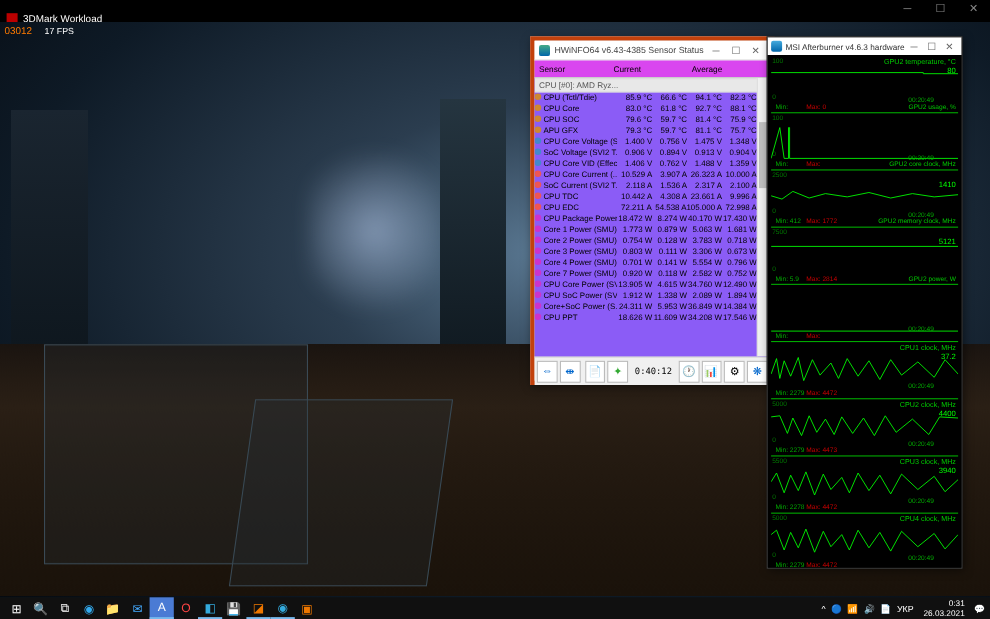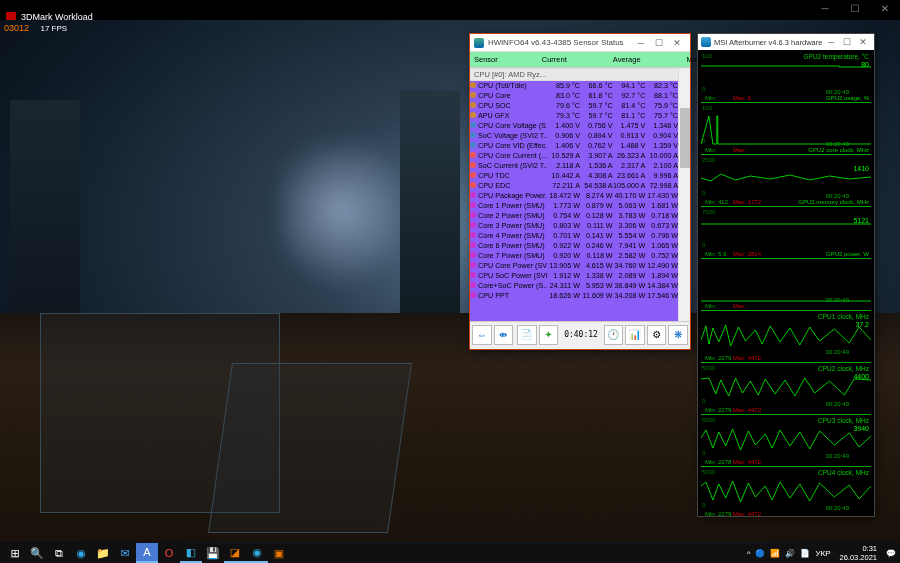--- a/index.html
+++ b/index.html
@@ -21,28 +21,28 @@
   transform:perspective(400px) rotateX(60deg); transform-origin:top; }
 .case { position:absolute; border:1px solid #3a4a55; background:rgba(40,50,60,0.25); }
 .case1 { left:40px; bottom:30px; width:240px; height:200px; }
 .case2 { left:220px; bottom:10px; width:180px; height:170px; transform:skewX(-8deg); }
 .statue-l { position:absolute; left:10px; top:80px; width:70px; height:300px; background:linear-gradient(#1a2530,#0a1218); }
 .statue-r { position:absolute; right:440px; top:70px; width:60px; height:300px; background:linear-gradient(#253540,#0a1218); }
 .light { position:absolute; left:280px; top:100px; width:120px; height:180px;
   background:radial-gradient(circle,rgba(200,220,255,0.5),transparent 70%); filter:blur(8px); }
 
 
-.hw-win { position:absolute; left:469px; top:33px; width:222px; height:317px;
-  background:#f0f0f0; border:1px solid #c2410c; box-shadow:2px 2px 8px rgba(0,0,0,0.5); font-size:8px; color:#000; }
+.hw-win { position:absolute; left:482px; top:33px; width:222px; height:317px;
+  background:#f0f0f0; border:4px solid #c2410c; box-shadow:2px 2px 8px rgba(0,0,0,0.5); font-size:8px; color:#000; }
 .hw-title { height:18px; background:#fff; border-bottom:1px solid #ddd; display:flex; align-items:center; padding:0 4px; }
 .hw-title .hicon { width:10px; height:10px; margin-right:4px;
   background:linear-gradient(#4a8,#06a); border-radius:2px; }
 .hw-title .htxt { font-size:8px; color:#444; flex:1; white-space:nowrap; overflow:hidden; }
 .hw-title .wbtn { width:18px; text-align:center; font-size:9px; color:#666; cursor:pointer; }
-.hw-head { display:flex; background:#86efac; border-bottom:1px solid #ccc; font-size:7.5px; padding:3px 0;gap:44px; }
+.hw-head { display:flex; background:#d946ef; border-bottom:1px solid #ccc; font-size:7.5px; padding:3px 0;gap:44px; }
 .hw-head div:first-child { width:78px; padding-left:4px; }
 .hw-head div:not(:first-child) { width:33px; text-align:right; padding-right:2px; }
 .hw-body { height:253px; overflow:hidden; background:#8b5cf6; position:relative; }
 .hw-body::-webkit-scrollbar{width:12px}
 .scrollbar { position:absolute; right:0; top:0; width:12px; height:100%; background:#f0f0f0; border-left:1px solid #ddd; }
 .scrollbar .thumb { position:absolute; left:1px; top:40px; width:10px; height:60px; background:#c0c0c0; }
 .hw-sec { background:#e8e8e8; padding:1px 4px; font-size:7.5px; color:#555; border-top:1px solid #ddd; border-bottom:1px solid #ddd; }
 .hw-row { display:flex; font-size:7.2px; line-height:10px; padding:0 12px 0 0; }
 .hw-row .n { width:78px; padding-left:8px; white-space:nowrap; overflow:hidden; position:relative; }
 .hw-row .n::before { content:""; position:absolute; left:0; top:1px; width:6px; height:6px; border-radius:50%; }
@@ -237,27 +237,20 @@
           <span>0.111 W</span>
           <span>3.306 W</span>
           <span>0.673 W</span>
         </div>
         <div class="hw-row w">
           <span class="n">Core 4 Power (SMU)</span>
           <span>0.701 W</span>
           <span>0.141 W</span>
           <span>5.554 W</span>
           <span>0.796 W</span>
-        </div>
-        <div class="hw-row w">
-          <span class="n">Core 6 Power (SMU)</span>
-          <span>0.922 W</span>
-          <span>0.246 W</span>
-          <span>7.941 W</span>
-          <span>1.065 W</span>
         </div>
         <div class="hw-row w">
           <span class="n">Core 7 Power (SMU)</span>
           <span>0.920 W</span>
           <span>0.118 W</span>
           <span>2.582 W</span>
           <span>0.752 W</span>
         </div>
         <div class="hw-row w">
           <span class="n">CPU Core Power (SV...</span>

